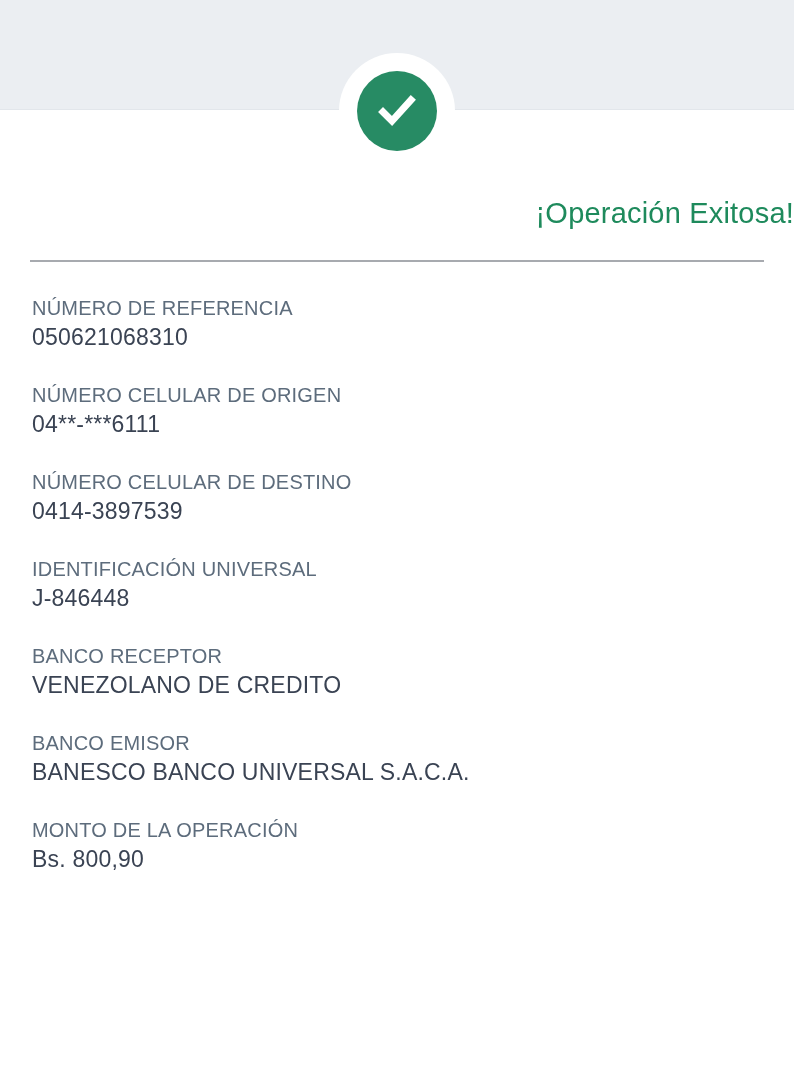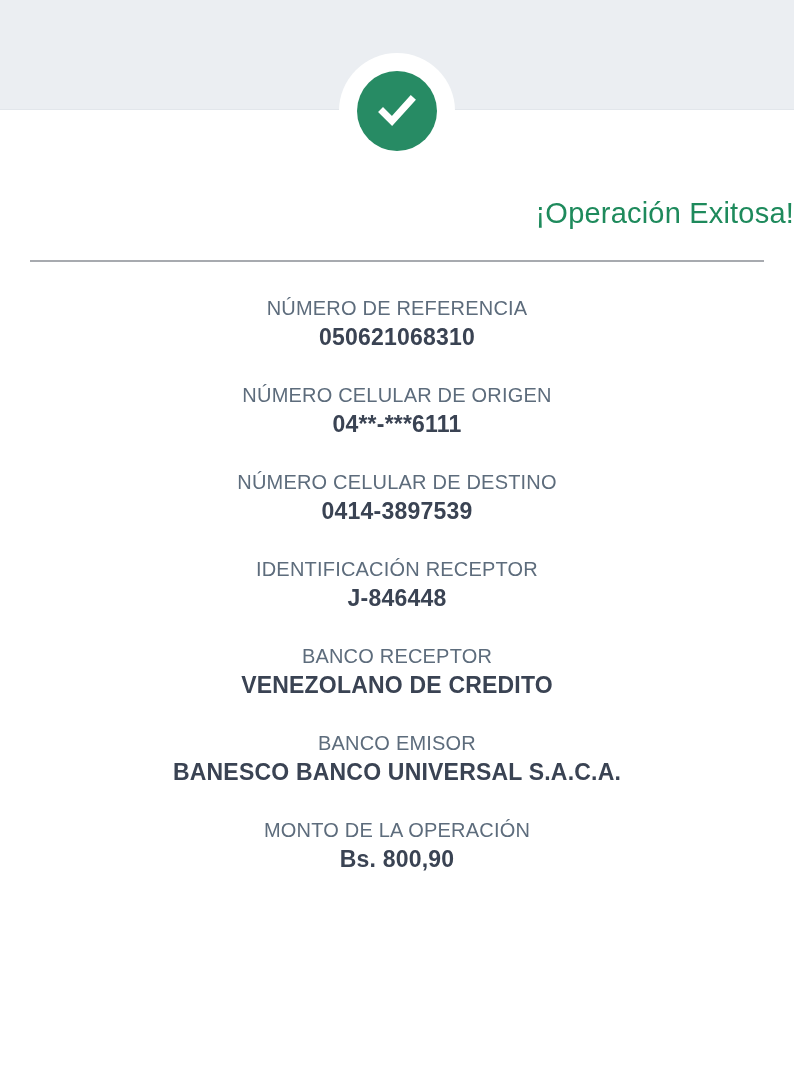--- a/index.html
+++ b/index.html
@@ -74,33 +74,33 @@
     border: none;
   }
 
   
   .fields {
     position: absolute;
     top: 296px;
     left: 32px;
     right: 32px;
   }
-  .field { margin-bottom: 31px; position: relative; text-align: center; }
+  .field { margin-bottom: 31px; position: relative; }
   .field-label {
     font-size: 20px;
     line-height: 24px;
     font-weight: 400;
     color: #5d6c7c;
     letter-spacing: 0.2px;
   }
   .field-value {
     margin-top: 3px;
     font-size: 23px;
     line-height: 29px;
-    font-weight: 700;
+    font-weight: 400;
     color: #3a4353;
     letter-spacing: 0.2px;
   }
   .field-ghost {
     font-size: 23px;
     line-height: 29px;
     font-weight: 700;
     color: #3a4353;
     letter-spacing: 0.2px;
     opacity: 0.16;
@@ -137,21 +137,21 @@
     </div>
     <div class="field">
       <div class="field-label">NÚMERO CELULAR DE ORIGEN</div>
       <div class="field-value">04**-***6111</div>
     </div>
     <div class="field">
       <div class="field-label">NÚMERO CELULAR DE DESTINO</div>
       <div class="field-value">0414-3897539</div>
     </div>
     <div class="field">
-      <div class="field-label">IDENTIFICACIÓN RECEPTOR</div>
+      <div class="field-label">IDENTIFICACIÓN UNIVERSAL</div>
       <div class="field-value">J-846448</div>
     </div>
     <div class="field">
       <div class="field-label">BANCO RECEPTOR</div>
       <div class="field-value">VENEZOLANO DE CREDITO</div>
     </div>
     <div class="field">
       <div class="field-label">BANCO EMISOR</div>
       <div class="field-value">BANESCO BANCO UNIVERSAL S.A.C.A.</div>
     </div>

